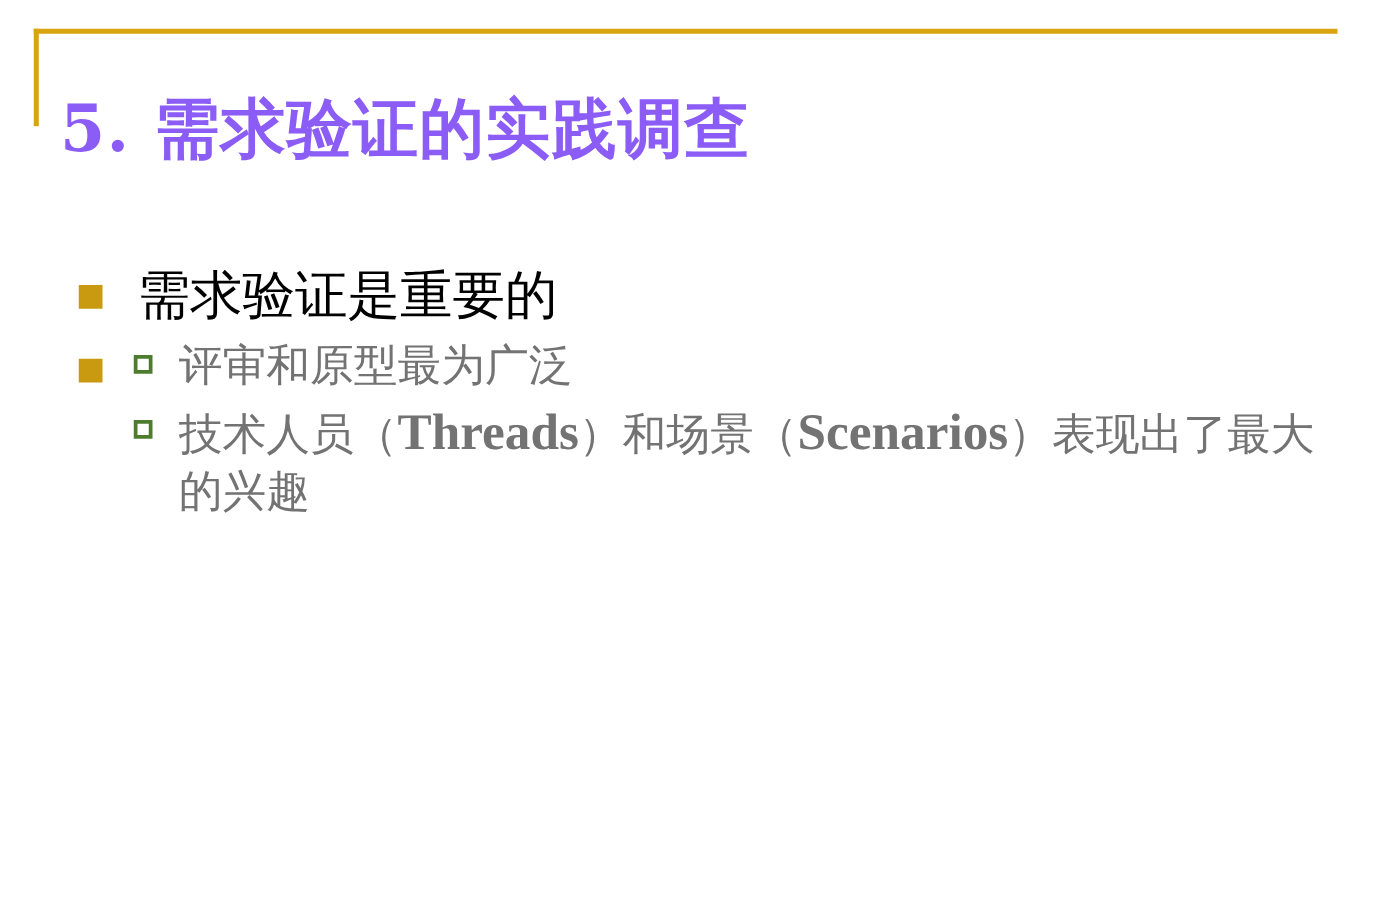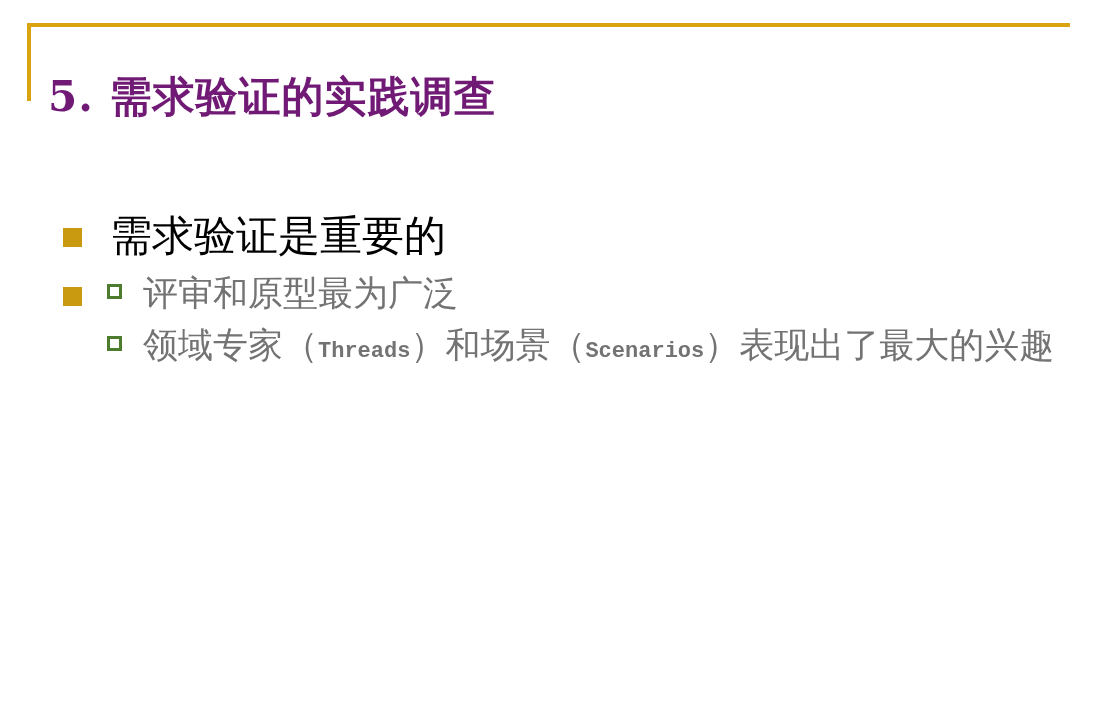--- a/index.html
+++ b/index.html
@@ -35,23 +35,23 @@
     height: 78px;
     background: #D9A410;
   }
 
   
   .slide-title {
     position: absolute;
     left: 48px;
     top: 36px;
     width: 1000px;
-    color: #701a75;
+    color: #8b5cf6;
     font-family: "DejaVu Serif", "Liberation Serif", serif;
-    font-size: 42px;
+    font-size: 52px;
     line-height: 66px;
     letter-spacing: 1px;
     white-space: nowrap;
   }
 
   
   .body-list {
     position: absolute;
     left: 0;
     top: 196px;
@@ -109,23 +109,23 @@
     box-sizing: border-box;
   }
   .level2-text {
     display: block;
     color: #737373;
     font-family: "DejaVu Serif", "Liberation Serif", serif;
     font-size: 35px;
     line-height: 46px;
   }
   .level2-text .latin {
-    font-family: Liberation Mono, monospace;
+    font-family: Liberation Serif, serif;
     font-weight: bold;
-    font-size: 22px;
+    font-size: 41px;
   }
 </style>
 </head>
 <body>
 
 <div class="slide">
 
   <div class="title-rule-top"></div>
   <div class="title-rule-left"></div>
 
@@ -147,21 +147,21 @@
         <li class="level2-item">
           <span class="level2-bullet"></span>
           <span class="level2-text">
             <span class="cjk">评审和原型最为广泛</span>
           </span>
         </li>
 
         <li class="level2-item">
           <span class="level2-bullet"></span>
           <span class="level2-text">
-            <span class="cjk">领域专家（</span><span class="latin">Threads</span><span class="cjk">）和场景（</span><span class="latin">Scenarios</span><span class="cjk">）表现出了最大的兴趣</span>
+            <span class="cjk">技术人员（</span><span class="latin">Threads</span><span class="cjk">）和场景（</span><span class="latin">Scenarios</span><span class="cjk">）表现出了最大的兴趣</span>
           </span>
         </li>
 
 
       </ul>
     </li>
 
   </ul>
 </div>
 

